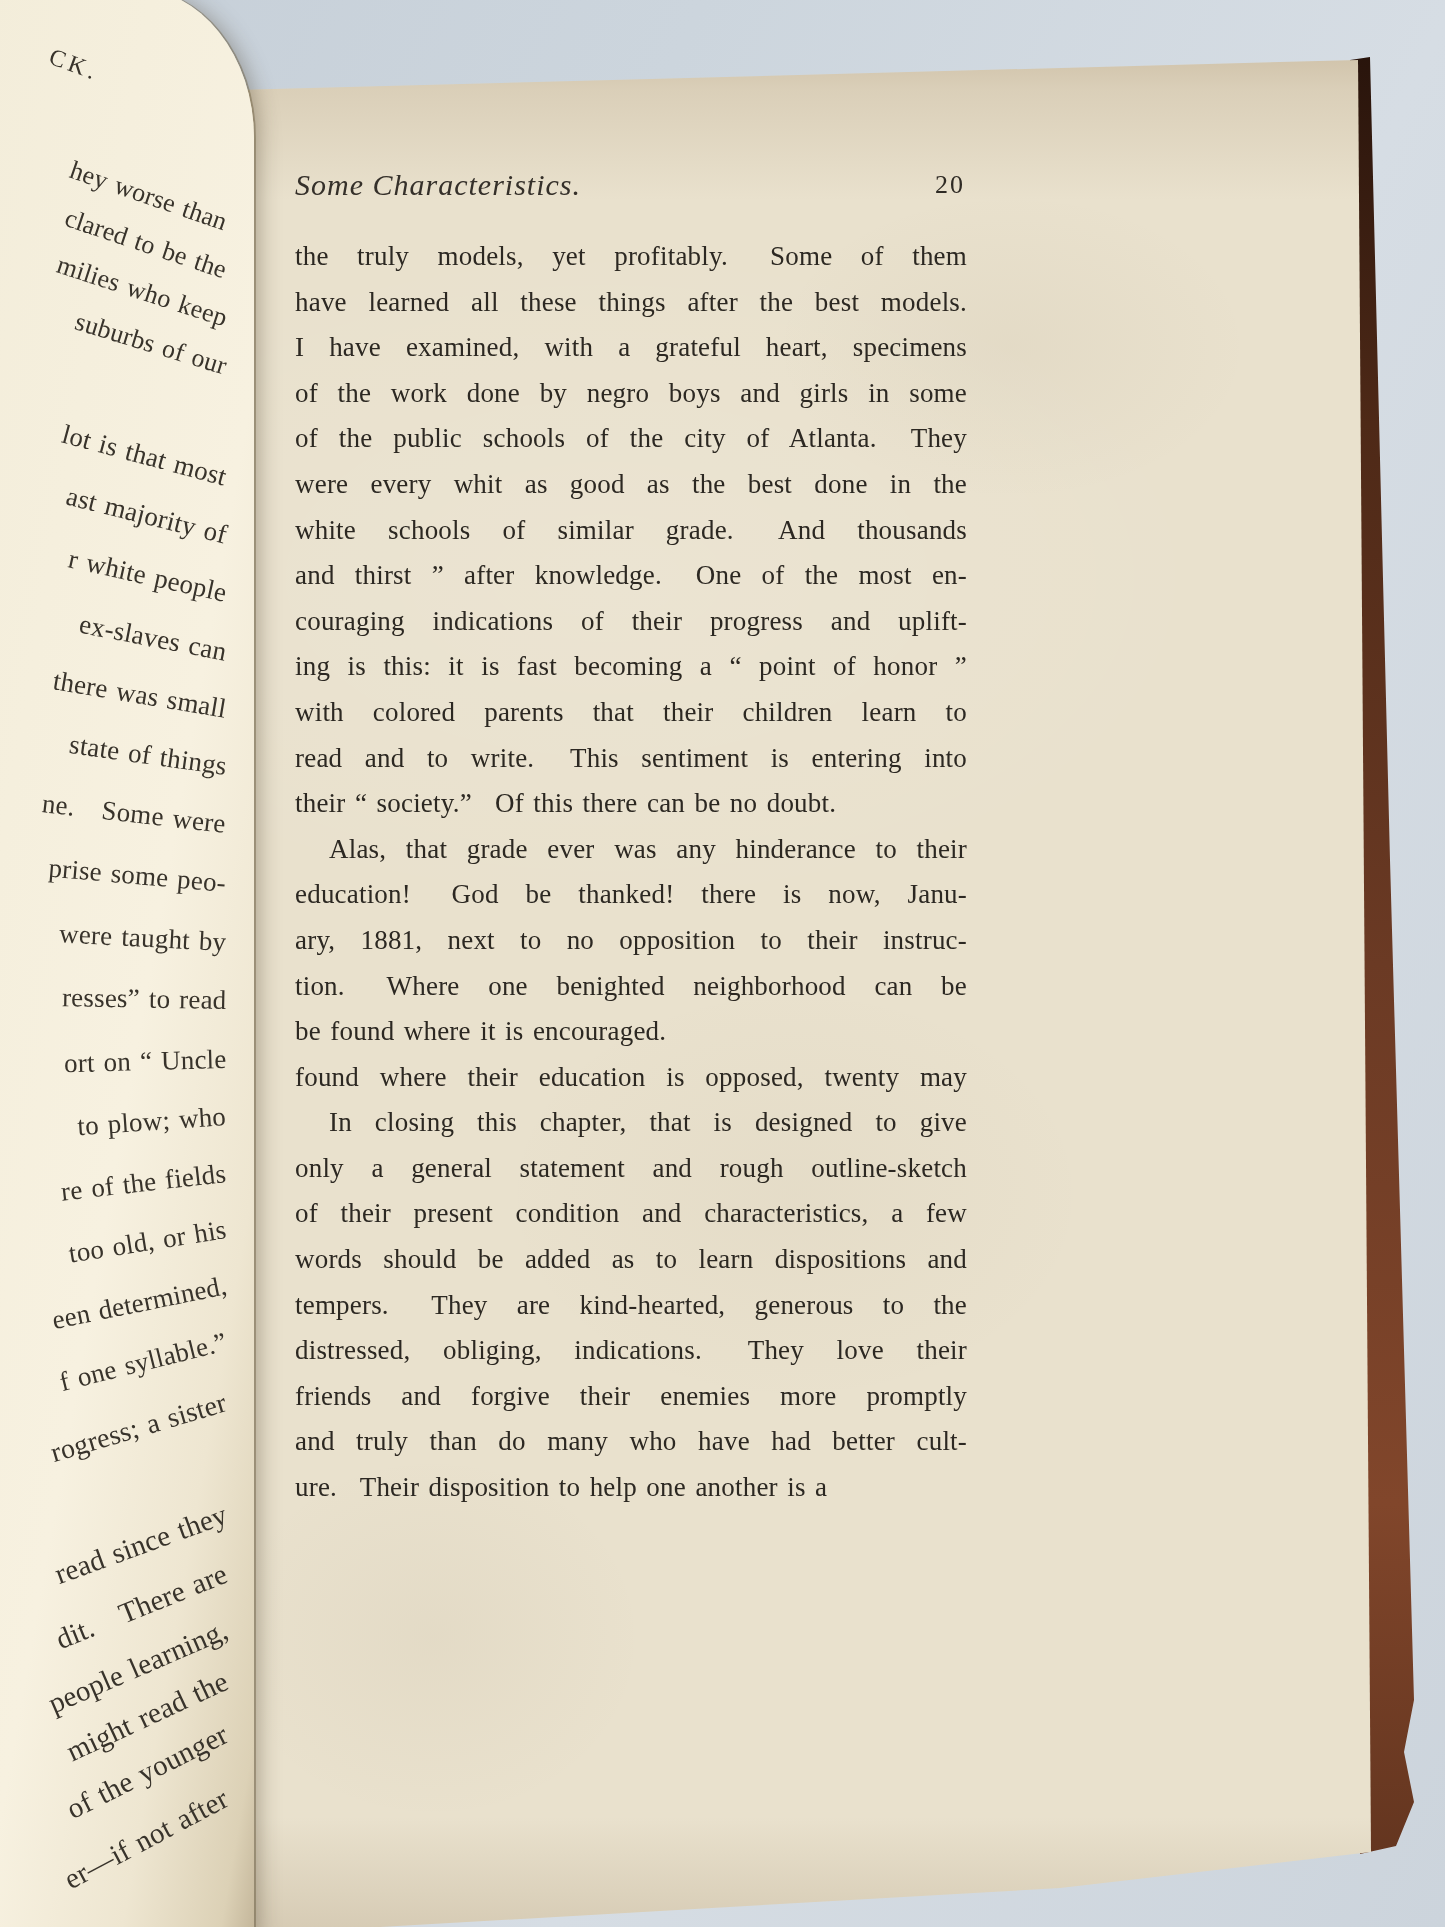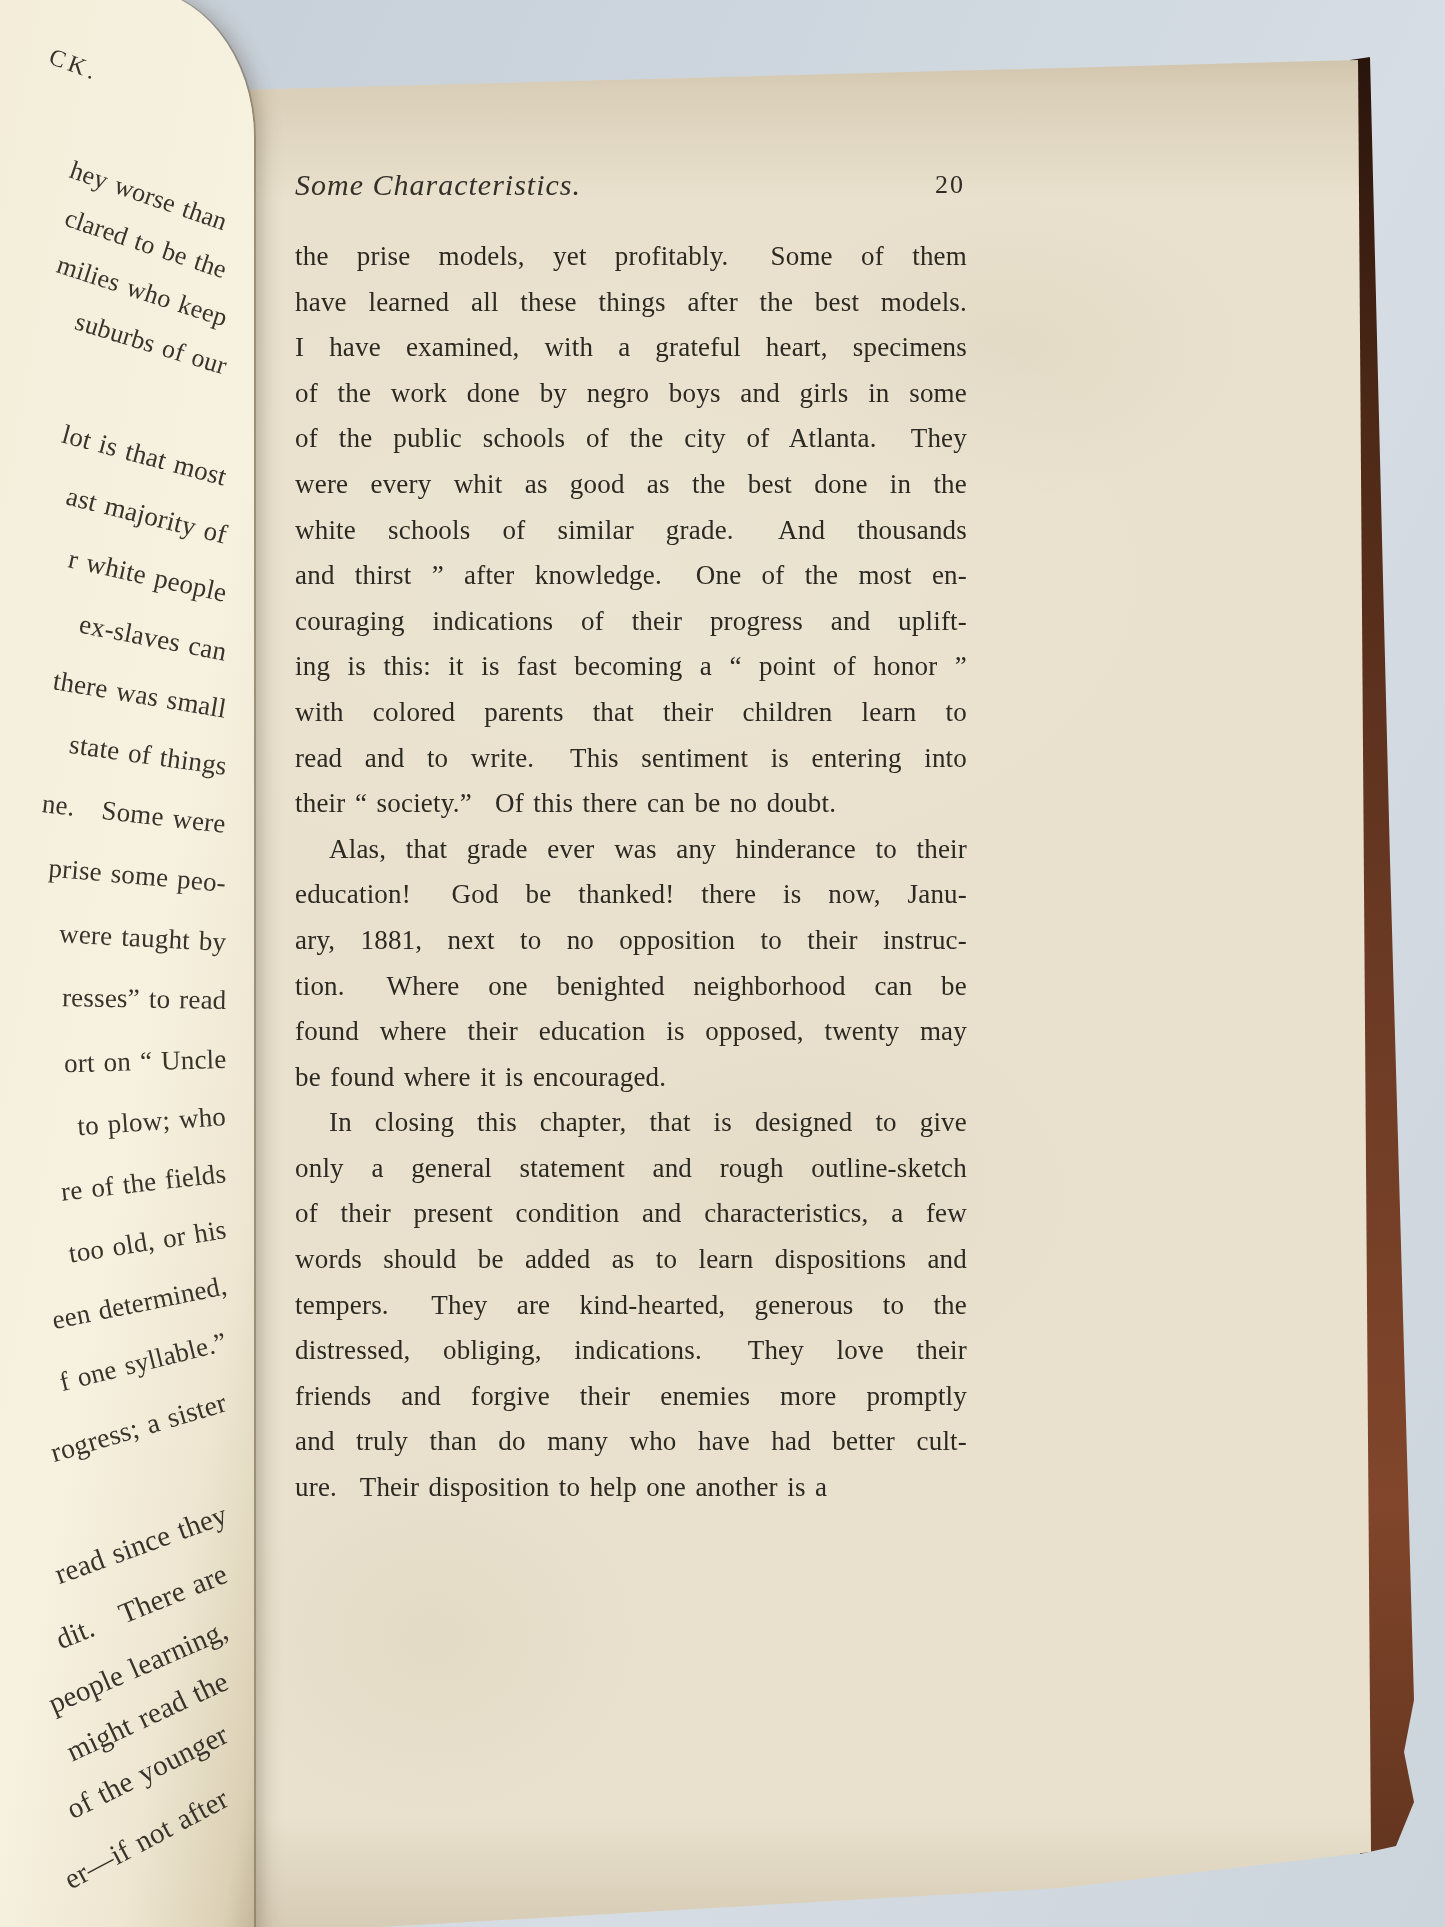--- a/index.html
+++ b/index.html
@@ -94,39 +94,39 @@
   <div class="right-page">
     <div class="mottle"></div>
 
     <div class="rp-header">
       <div class="title">Some Characteristics.</div>
       <div class="folio">20</div>
     </div>
 
     <div class="body-text">
 
-    <div class="bodyline">the prise models, yet profitably.  Some of them</div>
+    <div class="bodyline">the truly models, yet profitably.  Some of them</div>
         <div class="bodyline">have learned all these things after the best models.</div>
         <div class="bodyline">I have examined, with a grateful heart, specimens</div>
         <div class="bodyline">of the work done by negro boys and girls in some</div>
         <div class="bodyline">of the public schools of the city of Atlanta.  They</div>
         <div class="bodyline">were every whit as good as the best done in the</div>
         <div class="bodyline">white schools of similar grade.  And thousands</div>
         <div class="bodyline">and thirst ” after knowledge.  One of the most en-</div>
         <div class="bodyline">couraging indications of their progress and uplift-</div>
         <div class="bodyline">ing is this: it is fast becoming a “ point of honor ”</div>
         <div class="bodyline">with colored parents that their children learn to</div>
         <div class="bodyline">read and to write.  This sentiment is entering into</div>
         <div class="bodyline para-end">their “ society.”  Of this there can be no doubt.</div>
         <div class="bodyline indent">Alas, that grade ever was any hinderance to their</div>
         <div class="bodyline">education!  God be thanked! there is now, Janu-</div>
         <div class="bodyline">ary, 1881, next to no opposition to their instruc-</div>
         <div class="bodyline">tion.  Where one benighted neighborhood can be</div>
+        <div class="bodyline para-end">be found where it is encouraged.</div>
         <div class="bodyline">found where their education is opposed, twenty may</div>
-        <div class="bodyline para-end">be found where it is encouraged.</div>
         <div class="bodyline indent">In closing this chapter, that is designed to give</div>
         <div class="bodyline">only a general statement and rough outline-sketch</div>
         <div class="bodyline">of their present condition and characteristics, a few</div>
         <div class="bodyline">words should be added as to learn dispositions and</div>
         <div class="bodyline">tempers.  They are kind-hearted, generous to the</div>
         <div class="bodyline">distressed, obliging, indications.  They love their</div>
         <div class="bodyline">friends and forgive their enemies more promptly</div>
         <div class="bodyline">and truly than do many who have had better cult-</div>
         <div class="bodyline para-end">ure.  Their disposition to help one another is a</div>
       </div>

